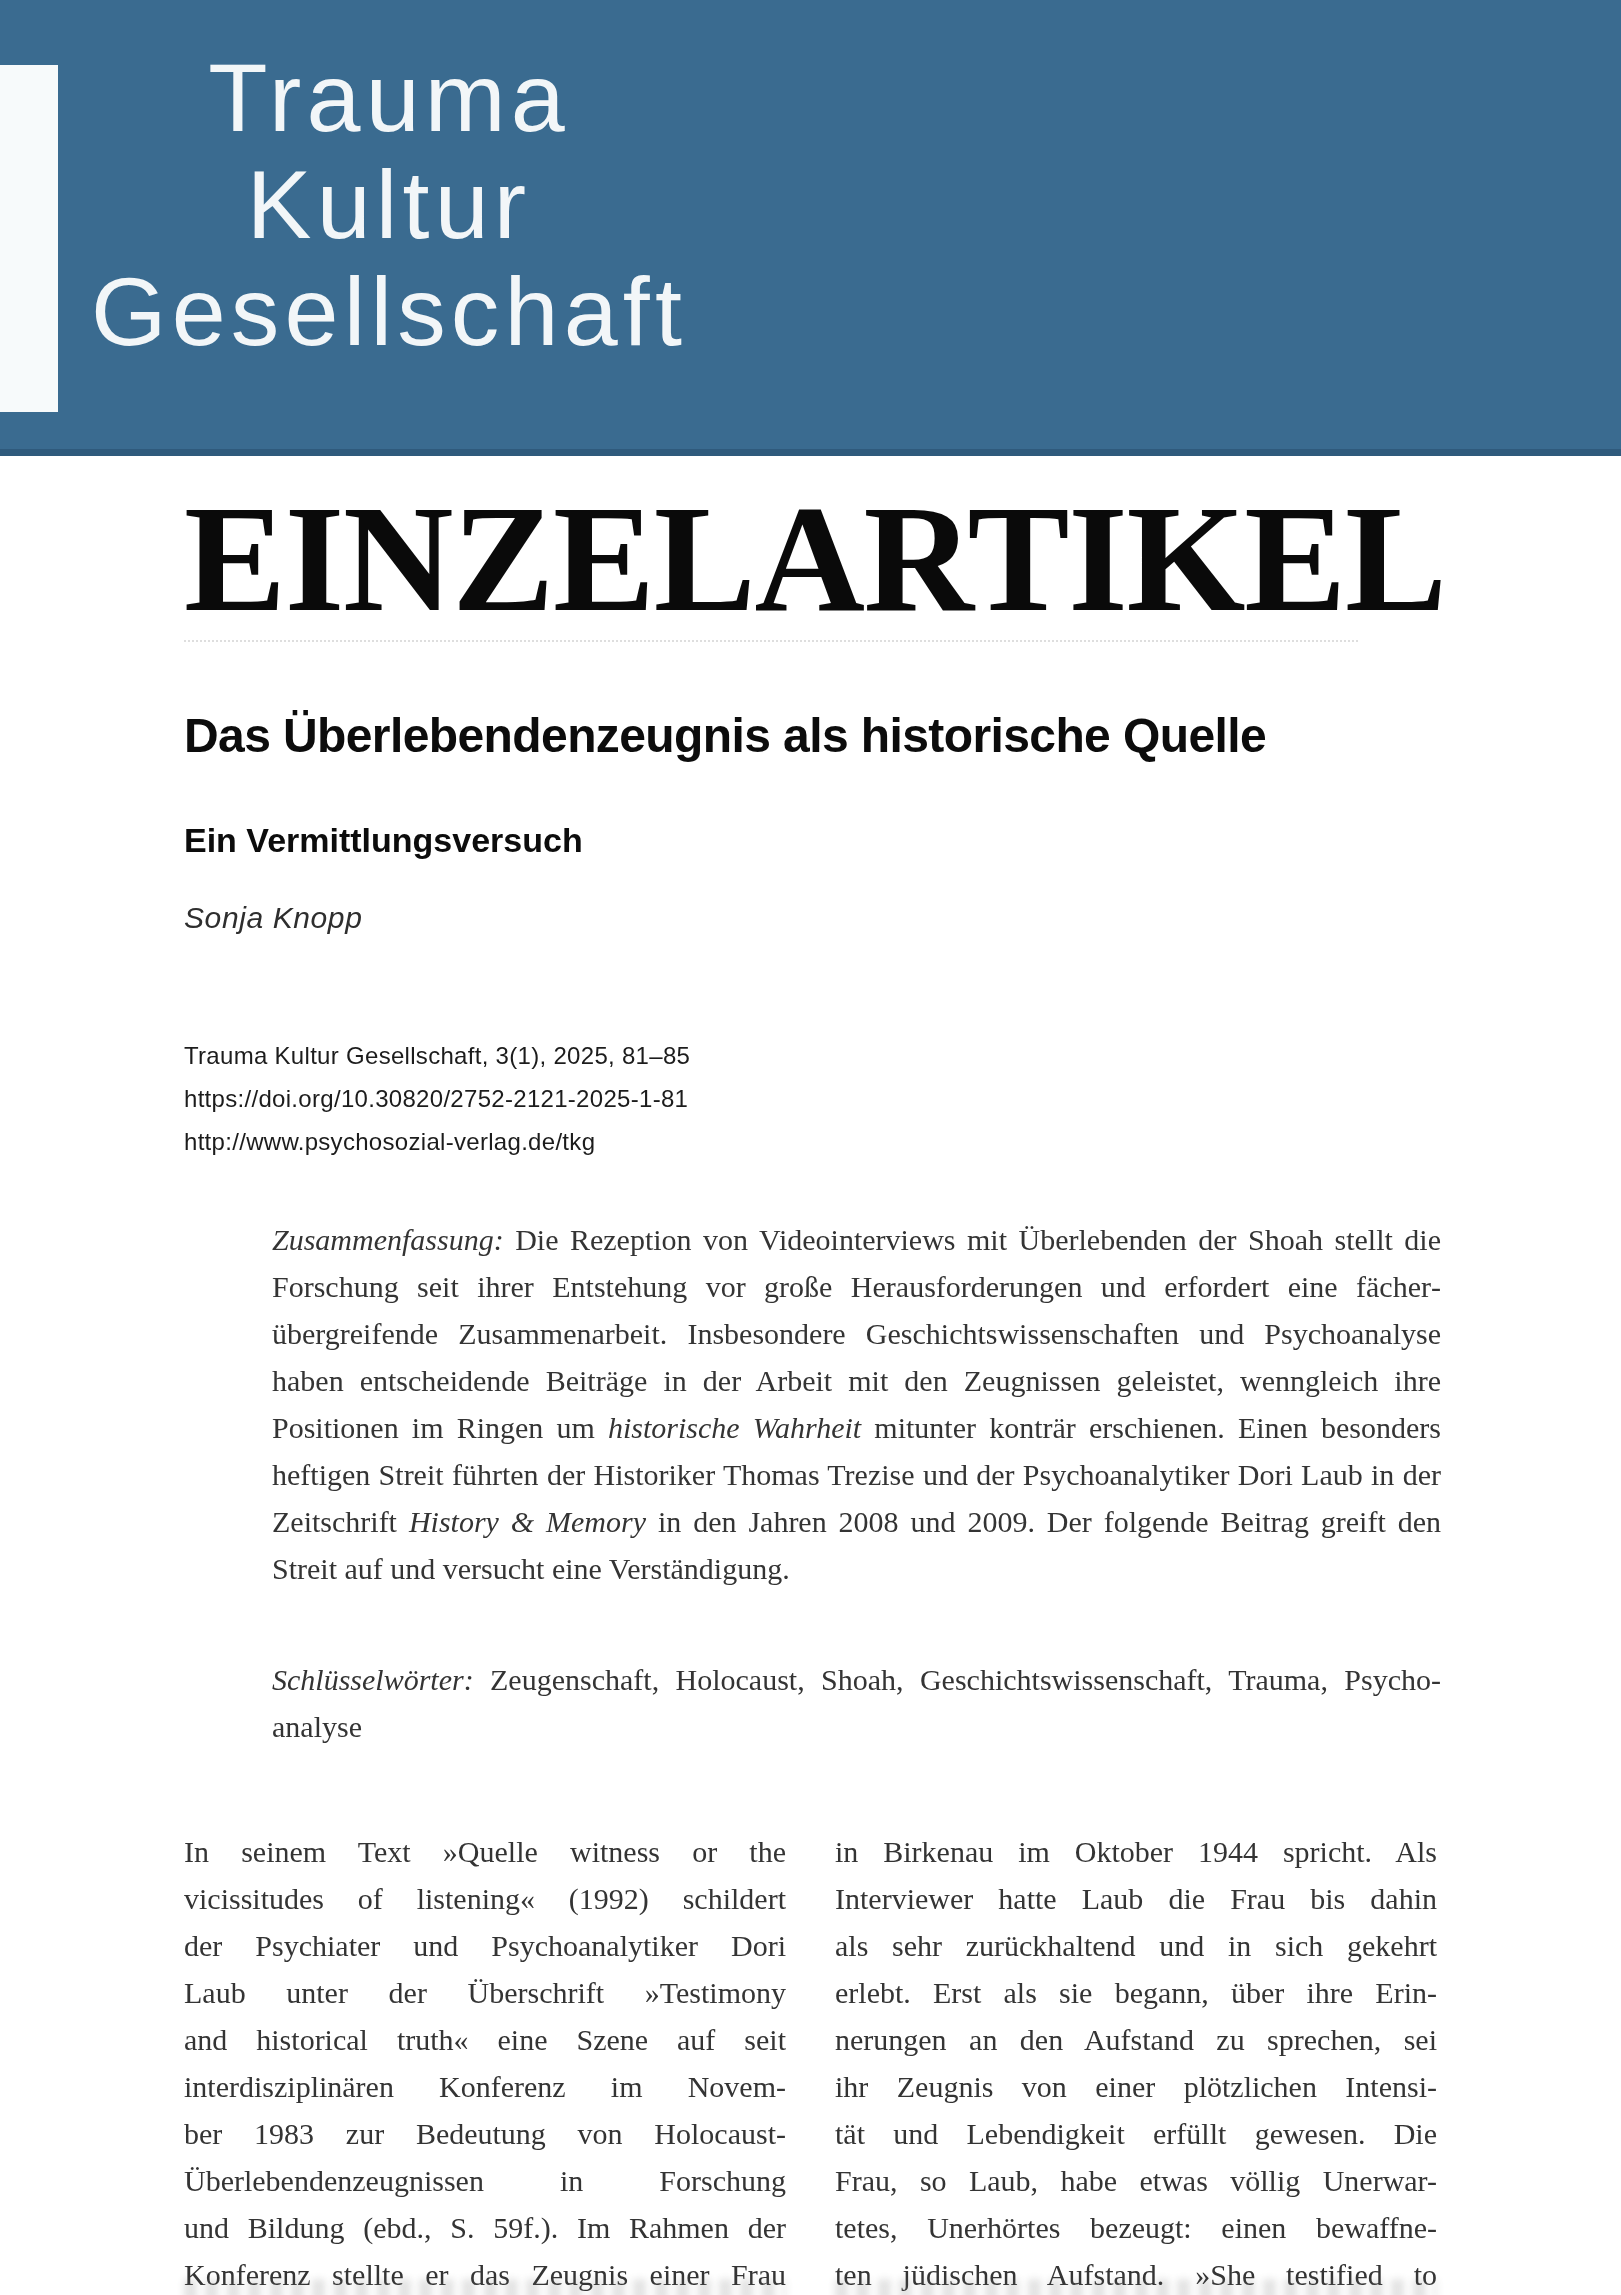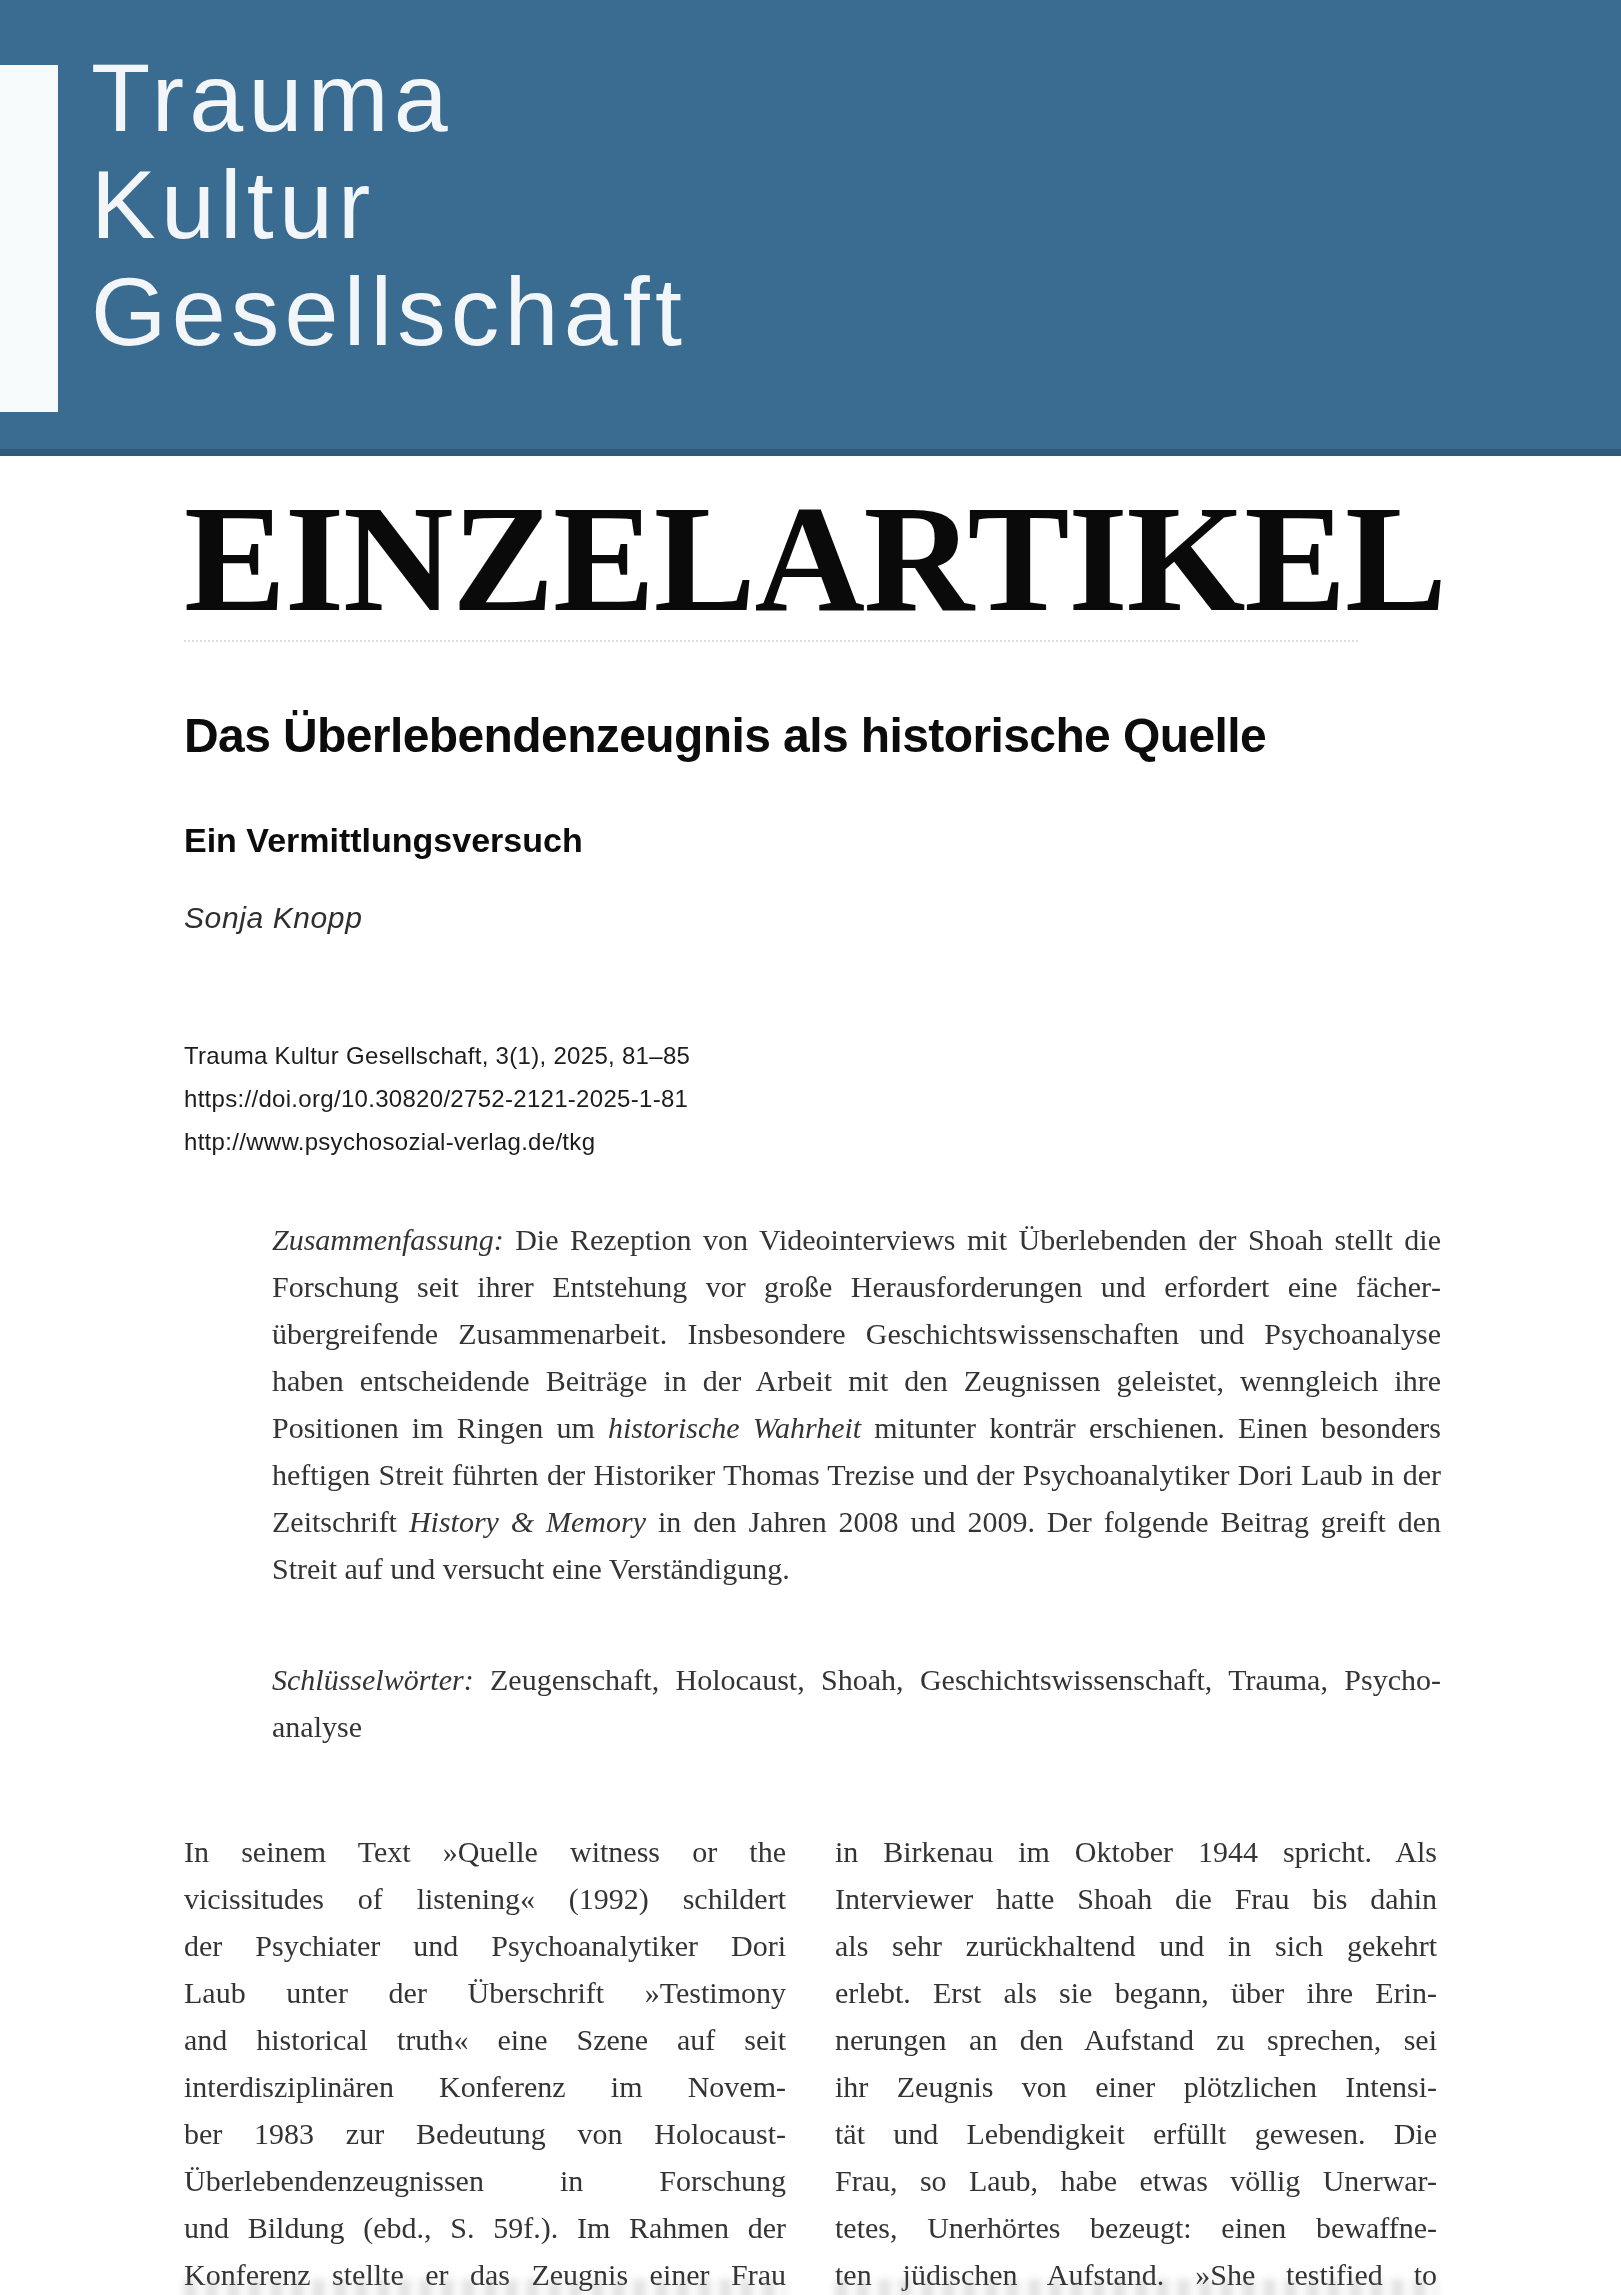--- a/index.html
+++ b/index.html
@@ -29,20 +29,21 @@
     background:#f7fafb;
   }
   .logo{
     position:absolute;left:91px;top:44px;
     color:#f2f6f8;
     font-family:"Liberation Sans","DejaVu Sans",sans-serif;
     font-weight:400;
     font-size:97px;line-height:107px;
     letter-spacing:5.2px;
     white-space:nowrap;
+    text-align:center;
   }
   
   .main{
     width:1261px;
     margin:0 0 0 184px;
   }
   .section-header{
     margin:26px 0 0 0;
     font-family:"Liberation Serif","DejaVu Serif",serif;
     font-weight:bold;
@@ -178,21 +179,21 @@
           <div class="col-line">and historical truth« eine Szene auf seit</div>
           <div class="col-line">interdisziplinären Konferenz im Novem-</div>
           <div class="col-line">ber 1983 zur Bedeutung von Holocaust-</div>
           <div class="col-line">Überlebendenzeugnissen in Forschung</div>
           <div class="col-line">und Bildung (ebd., S. 59f.). Im Rahmen der</div>
           <div class="col-line">Konferenz stellte er das Zeugnis einer Frau</div>
           <div class="col-line">vor, die im sogenannten Kanada-Kom-</div>
         </div>
       <div class="col">
           <div class="col-line">in Birkenau im Oktober 1944 spricht. Als</div>
-          <div class="col-line">Interviewer hatte Shoah die Frau bis dahin</div>
+          <div class="col-line">Interviewer hatte Laub die Frau bis dahin</div>
           <div class="col-line">als sehr zurückhaltend und in sich gekehrt</div>
           <div class="col-line">erlebt. Erst als sie begann, über ihre Erin-</div>
           <div class="col-line">nerungen an den Aufstand zu sprechen, sei</div>
           <div class="col-line">ihr Zeugnis von einer plötzlichen Intensi-</div>
           <div class="col-line">tät und Lebendigkeit erfüllt gewesen. Die</div>
           <div class="col-line">Frau, so Laub, habe etwas völlig Unerwar-</div>
           <div class="col-line">tetes, Unerhörtes bezeugt: einen bewaffne-</div>
           <div class="col-line">ten jüdischen Aufstand. »She testified to</div>
           <div class="col-line">the breakage of a framework. That was his-</div>
         </div>

